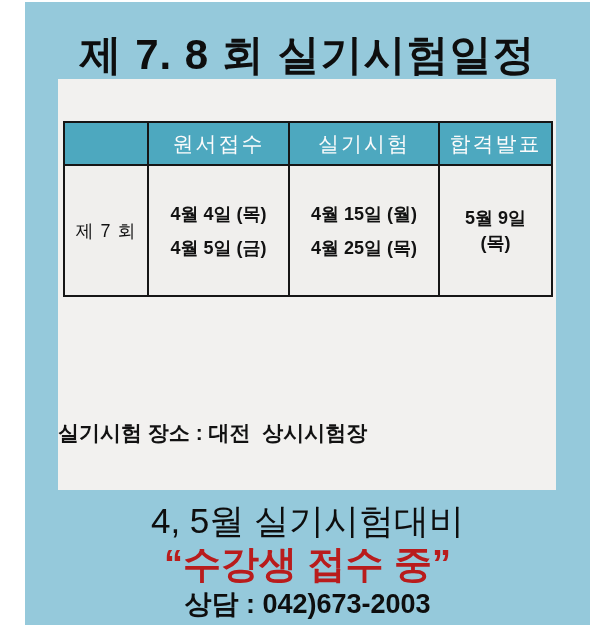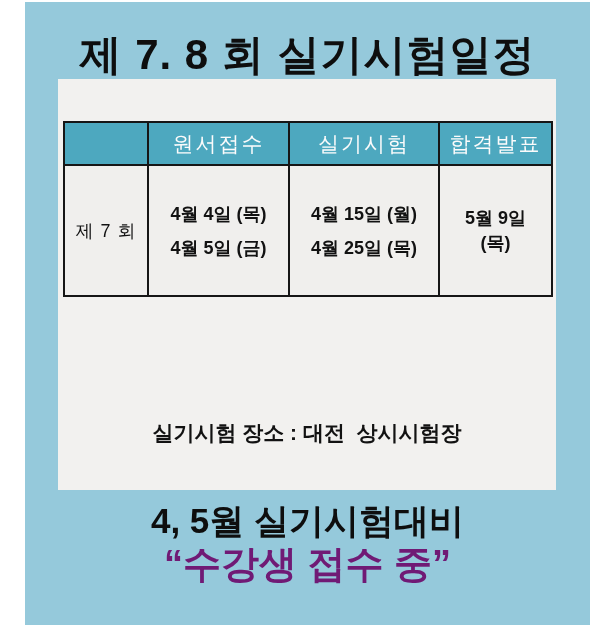--- a/index.html
+++ b/index.html
@@ -62,32 +62,32 @@
   }
   tr.row-1 td { height: 129px; }
   tr.row-2 td { height: 131px; }
   .dl { line-height: 22px; font-weight: bold; }
   .dl.gap { margin-top: 12px; }
   td.round { font-size: 18px; letter-spacing: 1px; }
   td.result .dl { line-height: 25px; }
   .venue {
     position: absolute;
     left: 0; top: 340px; width: 100%;
-    text-align: center;
+    text-align: left;
     font-size: 21px;
     font-weight: bold;
     color: #121212;
     white-space: pre-wrap;
   }
   .prep {
     position: absolute;
     top: 496px; left: 0; width: 100%;
     text-align: center;
     font-size: 35px;
-    font-weight: bold;
+    font-weight: normal;
     color: #0e0e0e;
     white-space: nowrap;
   }
   .recruit {
     position: absolute;
     top: 537px; left: 0; width: 100%;
     text-align: center;
     font-size: 38px;
     font-weight: bold;
     white-space: nowrap;
@@ -140,15 +140,16 @@
             <div class="dl">5월 9일</div>
             <div class="dl">(목)</div>
           </td>
         </tr>
       </tbody>
     </table>
     <div class="venue">실기시험 장소 : 대전  상시시험장</div>
   </div>
 
   <div class="prep">4, 5월 실기시험대비</div>
-  <div class="recruit" style="color: #701a75;">“수강생 접수 중”</div>
+  <div class="recruit" style="color: #b91c1c;">“수강생 접수 중”</div>
+  <div class="contact">상담 : 042)673-2003</div>
 
 </div>
 
 </body></html>

